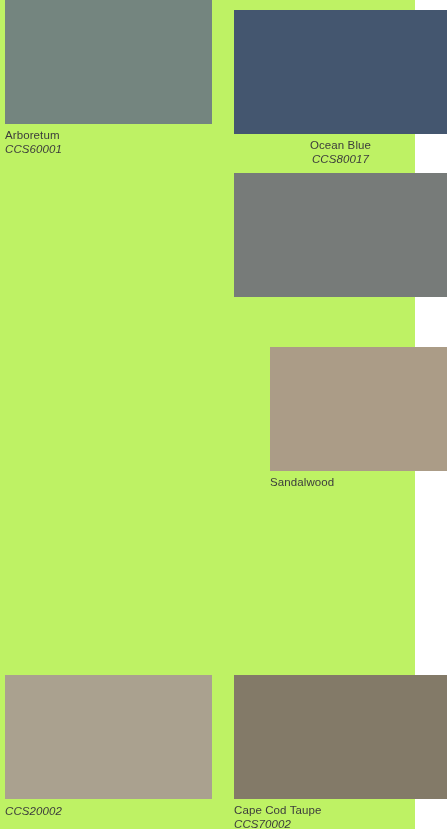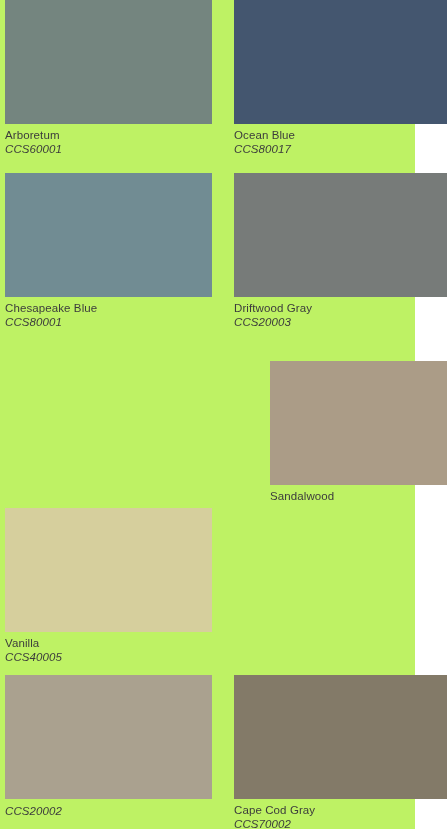--- a/index.html
+++ b/index.html
@@ -61,69 +61,51 @@
 <div id="palette-grid">
 
   <div class="swatch-cell col-left" style="top:0px;">
     <span class="swatch-chip" style="background-color: rgb(116, 133, 127);"></span>
     <div class="swatch-meta">
       <span class="swatch-name">Arboretum</span>
       <span class="swatch-code">CCS60001</span>
     </div>
   </div>
 
-  <div class="swatch-cell col-right" style="top:0px;">
+  <div class="swatch-cell col-right" style="top:10px;text-align:center;">
     <span class="swatch-chip" style="background-color: rgb(68, 86, 111);"></span>
     <div class="swatch-meta">
       <span class="swatch-name">Ocean Blue</span>
       <span class="swatch-code">CCS80017</span>
     </div>
   </div>
 
-  <div class="swatch-cell col-left" style="top:173px;">
-    <span class="swatch-chip" style="background-color: rgb(113, 140, 147);"></span>
-    <div class="swatch-meta">
-      <span class="swatch-name">Chesapeake Blue</span>
-      <span class="swatch-code">CCS80001</span>
-    </div>
-  </div>
 
   <div class="swatch-cell col-right" style="top:173px;">
     <span class="swatch-chip" style="background-color: rgb(119, 123, 121);"></span>
-    <div class="swatch-meta">
-      <span class="swatch-name">Driftwood Gray</span>
-      <span class="swatch-code">CCS20003</span>
-    </div>
   </div>
 
 
-  <div class="swatch-cell col-right" style="top:361px;padding-left:36px;">
+  <div class="swatch-cell col-right" style="top:347px;padding-left:36px;">
     <span class="swatch-chip" style="background-color: rgb(171, 156, 135);"></span>
     <div class="swatch-meta">
       <span class="swatch-name">Sandalwood</span>
     </div>
   </div>
 
-  <div class="swatch-cell col-left" style="top:508px;">
-    <span class="swatch-chip" style="background-color: rgb(214, 207, 157);"></span>
-    <div class="swatch-meta">
-      <span class="swatch-name">Vanilla</span>
-      <span class="swatch-code">CCS40005</span>
-    </div>
-  </div>
 
 
   <div class="swatch-cell col-left" style="top:675px;">
     <span class="swatch-chip" style="background-color: rgb(170, 161, 143);"></span>
     <div class="swatch-meta">
       <span class="swatch-code">CCS20002</span>
     </div>
   </div>
 
   <div class="swatch-cell col-right" style="top:675px;">
     <span class="swatch-chip" style="background-color: rgb(131, 122, 104);"></span>
     <div class="swatch-meta">
-      <span class="swatch-name">Cape Cod Gray</span>
+      <span class="swatch-name">Cape Cod Taupe</span>
       <span class="swatch-code">CCS70002</span>
     </div>
   </div>
 
 </div>
 
 </body></html>

